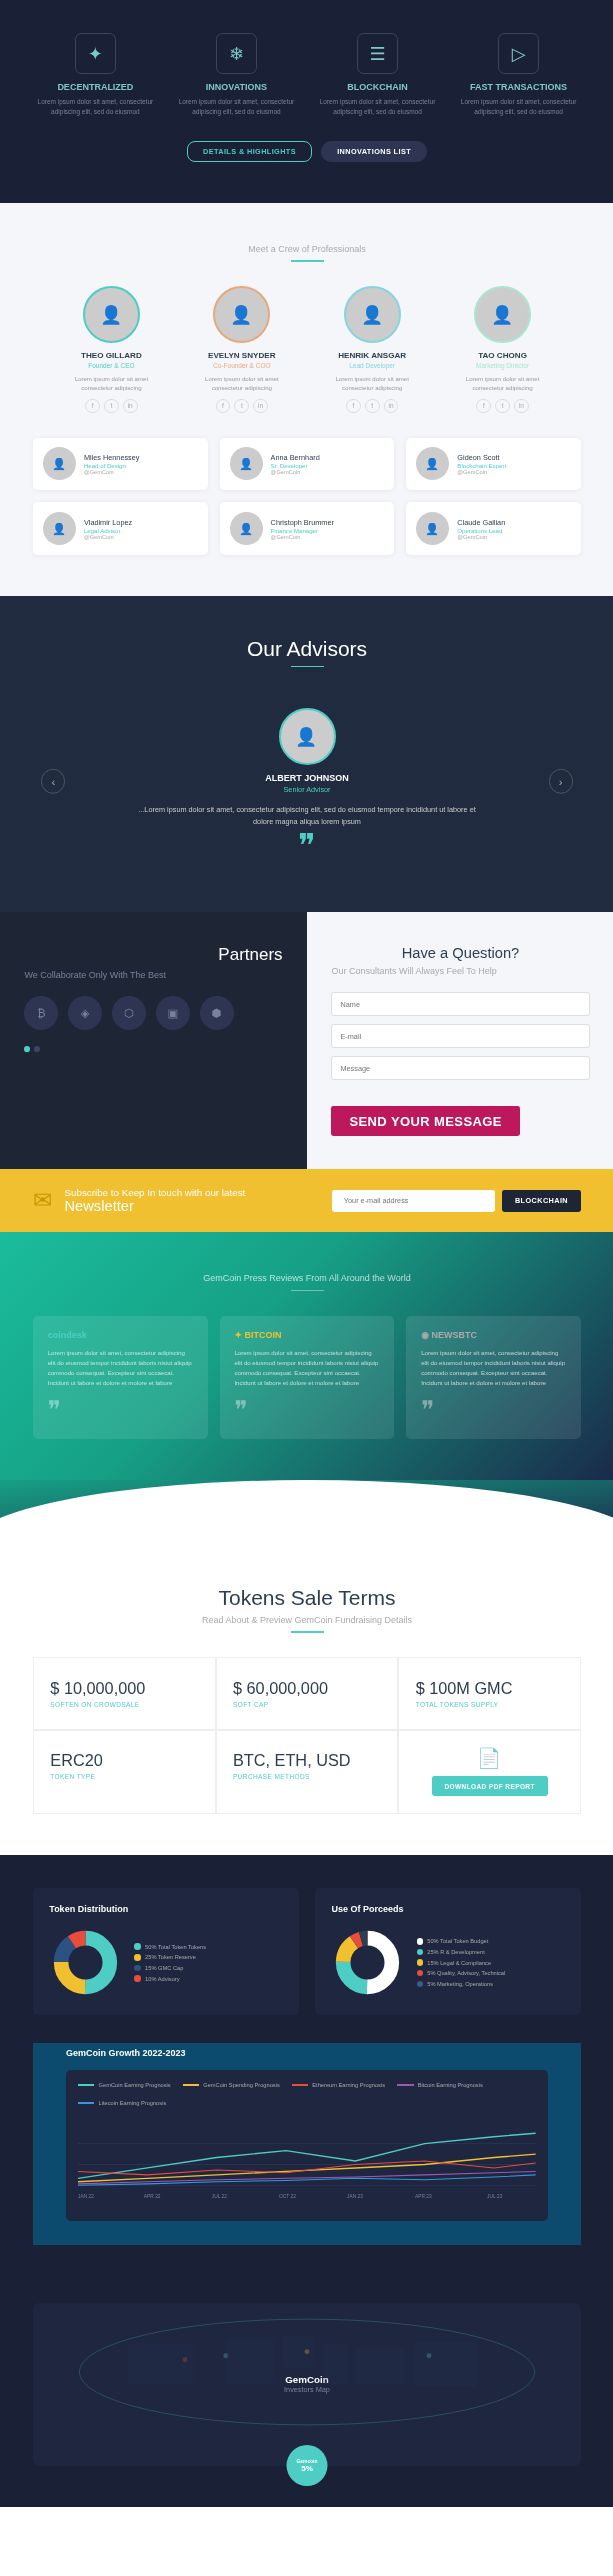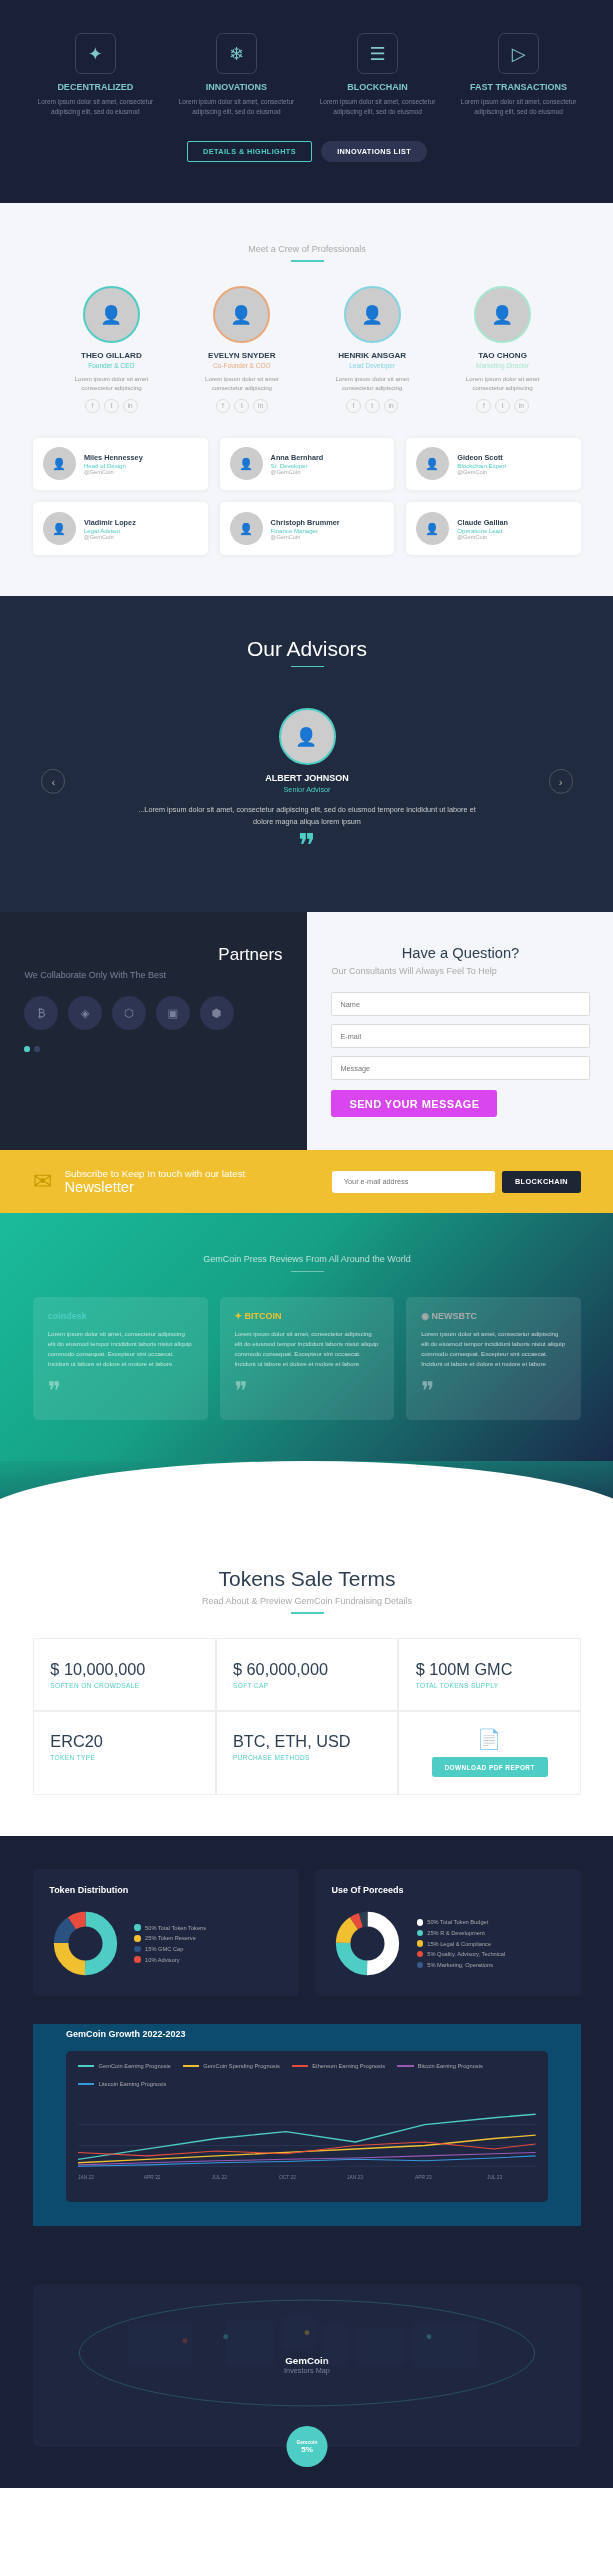--- a/index.html
+++ b/index.html
@@ -33,21 +33,21 @@
     }
     .feature-text {
       font-size: 6.5px; color: #7a8099; line-height: 1.5;
     }
     .hero-buttons {
       display: flex; gap: 9.8px; justify-content: center; margin-top: 8.1px;
     }
     .btn-outline {
       border: 1.2px solid #4ecdc4; color: #4ecdc4;
       background: transparent; padding: 4.9px 14.7px;
-      font-size: 7.3px; border-radius: 2px; cursor: pointer;
+      font-size: 7.3px; border-radius: 8px; cursor: pointer;
       font-weight: 600; letter-spacing: 0.4px;
     }
     .btn-solid {
       background: #2d3553; color: #fff;
       border: 1.2px solid #2d3553;
       padding: 4.9px 14.7px; font-size: 7.3px;
       border-radius: 10px; cursor: pointer;
       font-weight: 600; letter-spacing: 0.4px;
     }
 
@@ -101,21 +101,21 @@
       padding: 9.8px; text-align: left;
       display: flex; align-items: center; gap: 8.1px;
       box-shadow: 0 0.8px 4.9px rgba(0,0,0,0.06);
     }
     .sub-avatar {
       width: 33px; height: 33px; border-radius: 50%;
       background: #ccc; flex-shrink: 0;
       display: flex; align-items: center; justify-content: center;
       font-size: 11.4px; color: #fff;
     }
-    .sub-name { font-size: 7.3px; font-weight: 700; color: #2c3e50; }
+    .sub-name { font-size: 7.3px; font-weight: 400; color: #2c3e50; }
     .sub-role { font-size: 6.1px; color: #4ecdc4; }
     .sub-company { font-size: 5.7px; color: #aaa; }
 
     
     .advisors-section {
       background: #2c3e50;
       background-image: linear-gradient(rgba(30,40,60,0.85),rgba(30,40,60,0.85));
       padding: 41px 33px;
       text-align: center;
       color: #fff;
@@ -175,26 +175,26 @@
     .contact-panel .section-title { font-size: 14.7px; text-align: center; color: #2c3e50; }
     .contact-panel .section-subtitle { text-align: left; }
     .form-group { margin-bottom: 8.1px; }
     .form-input {
       width: 100%; padding: 6.5px 8.1px;
       border: 0.8px solid #ddd; border-radius: 2.4px;
       font-size: 7.3px; background: #fff; color: #555;
       outline: none;
     }
     .btn-submit {
-      background: #d946ef; color: #fff;
+      background: #be185d; color: #fff;
       border: none; padding: 7.3px 18px;
-      font-size: 11px; border-radius: 2.4px;
+      font-size: 13px; border-radius: 2.4px;
       cursor: pointer; font-weight: 600;
       letter-spacing: 0.4px;
-      margin-top: 2px;
+      margin-top: 18px;
     }
 
     
     .newsletter-section {
       background: #f0c030;
       padding: 18px 33px;
       display: flex; align-items: center; justify-content: space-between;
     }
     .newsletter-left {
       display: flex; align-items: center; gap: 12.2px;

